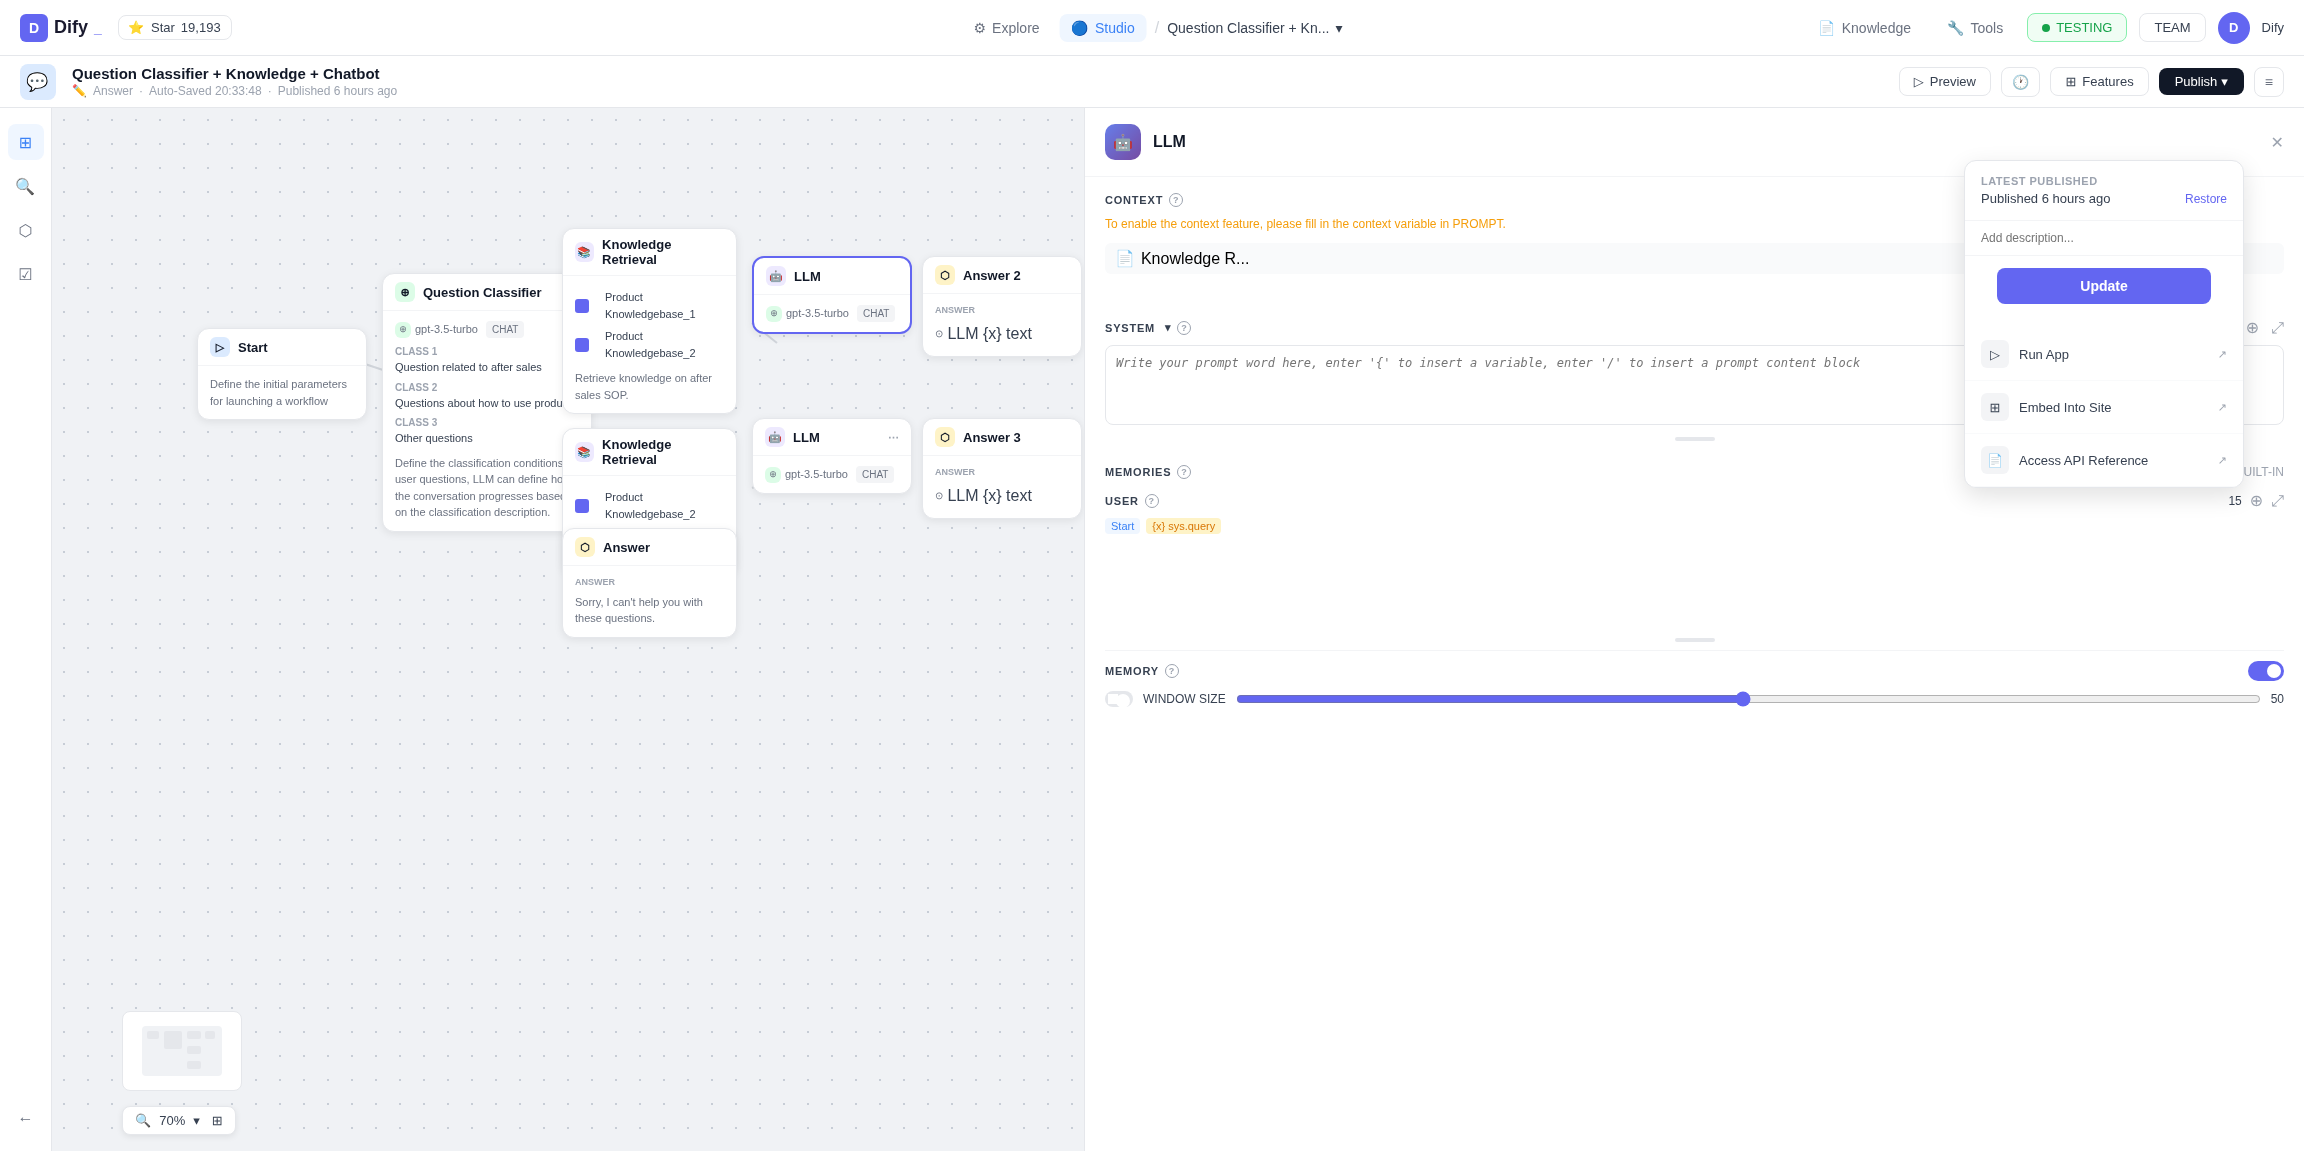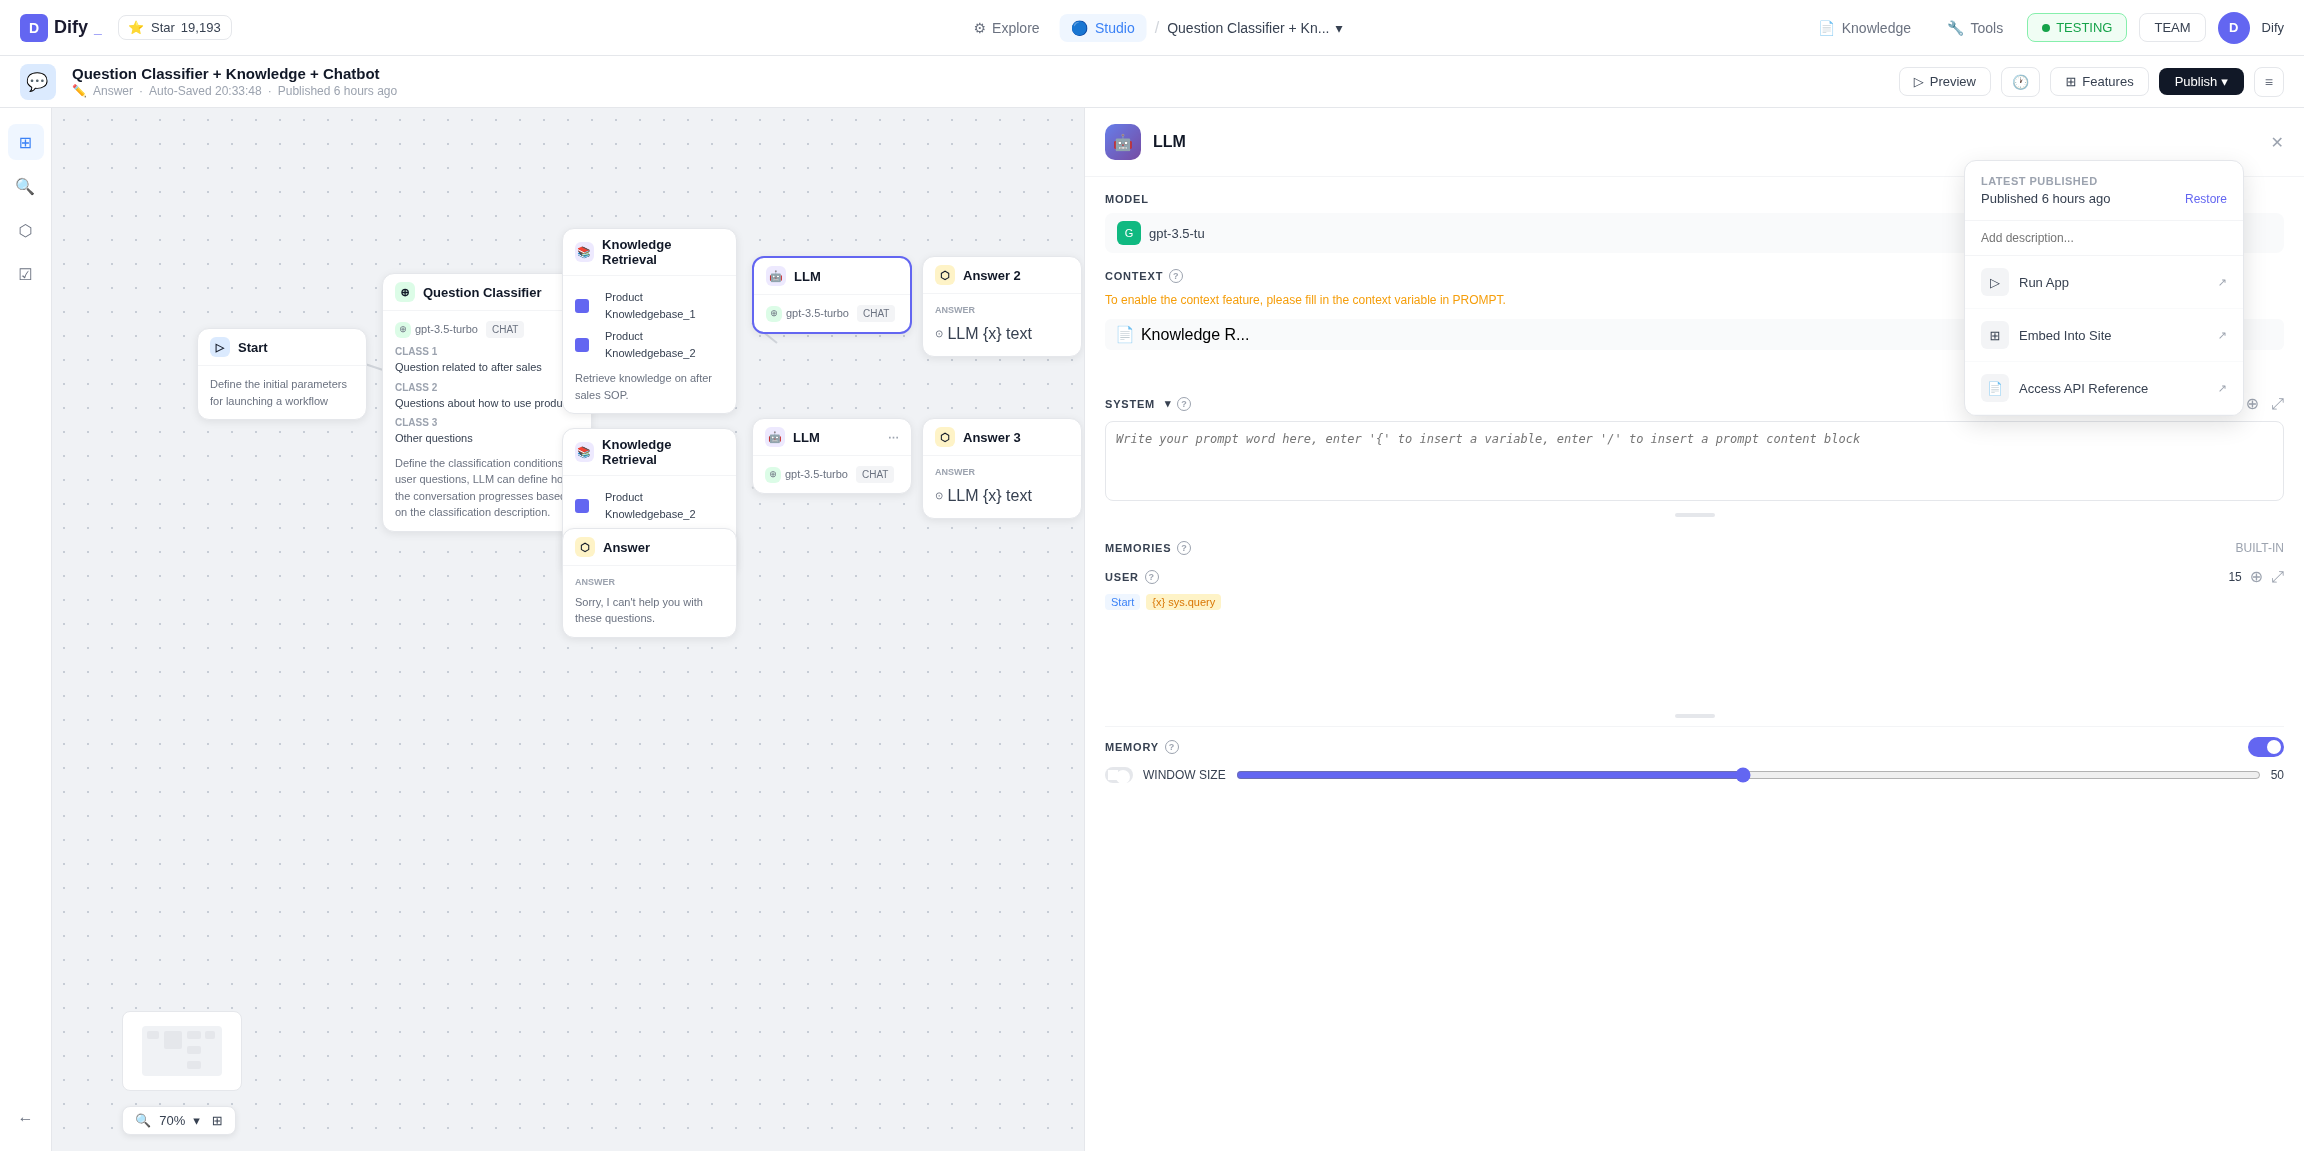--- a/index.html
+++ b/index.html
@@ -437,20 +437,23 @@
 
   <div class="publish-dropdown">
     <div class="dropdown-header">
       <div class="dropdown-title">LATEST PUBLISHED</div>
       <div class="dropdown-subtitle">
         <span>Published 6 hours ago</span>
         <span class="restore-link">Restore</span>
       </div>
     </div>
     <input class="desc-input" placeholder="Add description..." style="">
+    <div style="padding:0 16px 12px;">
+      <button class="update-btn">Update</button>
+    </div>
     <div class="dropdown-menu-item">
       <div class="menu-item-left">
         <div class="menu-icon">▷</div>
         <span>Run App</span>
       </div>
       <span class="ext-icon">↗</span>
     </div>
     <div class="dropdown-menu-item">
       <div class="menu-item-left">
         <div class="menu-icon">⊞</div>
@@ -471,27 +474,20 @@
     <div class="panel-header">
       <div class="panel-llm-icon">🤖</div>
       <div class="panel-title">LLM</div>
       <div style="margin-left:auto;display:flex;gap:12px;color:#9ca3af;font-size:16px;">
         <span style="cursor:pointer;">✕</span>
       </div>
     </div>
 
     <div class="panel-scrollable">
 
-      <div style="margin-bottom:16px;">
-        <div class="section-label">MODEL</div>
-        <div class="model-row">
-          <div class="model-icon">G</div>
-          <span class="model-name">gpt-3.5-tu</span>
-        </div>
-      </div>
 
       <div class="context-section">
         <div class="section-label">
           <span>CONTEXT</span>
           <span class="info-icon">?</span>
         </div>
         <div class="context-warning">To enable the context feature, please fill in the context variable in PROMPT.</div>
         <div style="display:flex;align-items:center;gap:6px;background:#f9fafb;border-radius:6px;padding:6px 10px;">
           <span>📄</span>
           <span>Knowledge R...</span>

